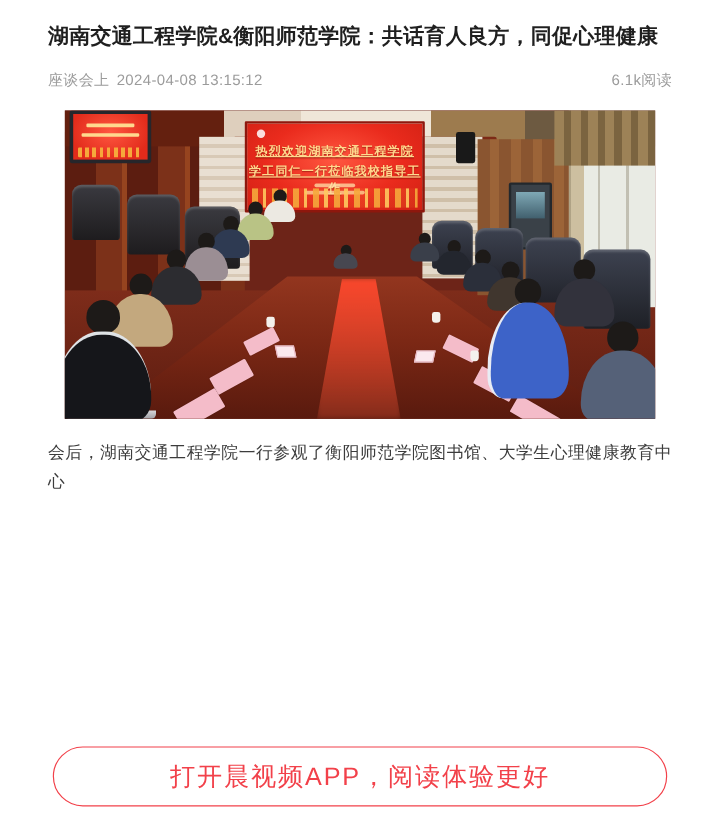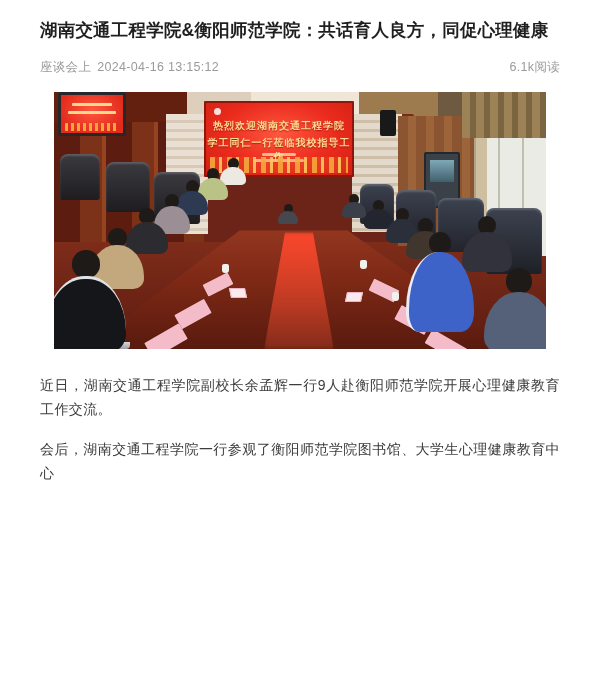--- a/index.html
+++ b/index.html
@@ -40,21 +40,21 @@
   .curtain-top { left:408px; top:0; width:84px; height:46px;
     background:repeating-linear-gradient(90deg,#9d8257 0 8px,#7b6440 8px 14px); }
   .speaker { left:326px; top:18px; width:16px; height:26px; background:#191919; border-radius:2px; }
 
   .screen { left:150px; top:9px; width:150px; height:76px;
     background:radial-gradient(ellipse at 50% 42%,#ff5740 0%,#ea2b1d 55%,#cf2013 100%);
     border:2px solid #8e170d; border-radius:1px; }
   .screen .logo-dot { position:absolute; left:8px; top:5px; width:7px; height:7px;
     border-radius:50%; background:rgba(255,255,255,.85); }
   .s-line { position:absolute; left:0; width:100%; text-align:center; font-weight:bold;
-    color:#ffd98e; text-shadow:0 1px 1px rgba(120,10,0,.6); letter-spacing:1px; }
+    color:#ffd98e; text-shadow:0 1px 1px rgba(120,10,0,.6); letter-spacing:1px;text-decoration:underline; }
   .s1 { top:16px; font-size:10px; }
   .s2 { top:33px; font-size:10px; }
   .s-sub { position:absolute; left:50%; transform:translateX(-50%); height:3px; width:46px;
     background:rgba(255,226,170,.75); border-radius:2px; }
   .sub1 { top:50px; width:34px; } .sub2 { top:56px; width:50px; }
   .skyline { position:absolute; left:4px; right:4px; bottom:2px; height:16px;
     background:repeating-linear-gradient(90deg,#f6a93b 0 5px,rgba(246,169,59,.15) 5px 9px,#ffc95e 9px 12px,rgba(246,169,59,.1) 12px 17px); opacity:.9; }
 
   .floor { left:0; top:150px; width:100%; height:107px;
     background:linear-gradient(180deg,#7e2c1a,#5c1c10); }
@@ -98,21 +98,21 @@
 </style>
 </head>
 <body>
 
 <div class="page">
 
   <h1 class="title">湖南交通工程学院&amp;衡阳师范学院：共话育人良方，同促心理健康</h1>
 
   <div class="meta">
     <div class="left">
-      <span>座谈会上</span><span>2024-04-16 13:15:12</span>
+      <span>座谈会上</span><span>2024-04-08 13:15:12</span>
     </div>
     <span>6.1k阅读</span>
   </div>
 
   <figure class="photo">
     <div class="ph wall-left"></div>
     <div class="ph floor"></div>
     <div class="ph ceiling"></div>
     <div class="ph beam"></div>
     <div class="ph wall-col"></div>
@@ -222,17 +222,19 @@
     <div class="person" style="left:408px;top:124px;">
         <b style="width:18px;height:18px;"></b>
         <i style="width:50px;height:40px;background:#32323c;"></i>
       </div>
     <div class="person" style="left:430px;top:176px;">
         <b style="width:26px;height:26px;"></b>
         <i style="width:70px;height:60px;background:#556178;"></i>
       </div>
   </figure>
 
-  <p class="para first">近日，湖南交通工程学院副校长余孟辉一行9人赴衡阳师范学院开展心理健康教育工作交流。</p>
   <p class="para">会后，湖南交通工程学院一行参观了衡阳师范学院图书馆、大学生心理健康教育中心</p>
 
+  <div class="fade">
+    <button class="open-app">打开晨视频APP，阅读体验更好</button>
+  </div>
 
 </div>
 
 </body></html>

